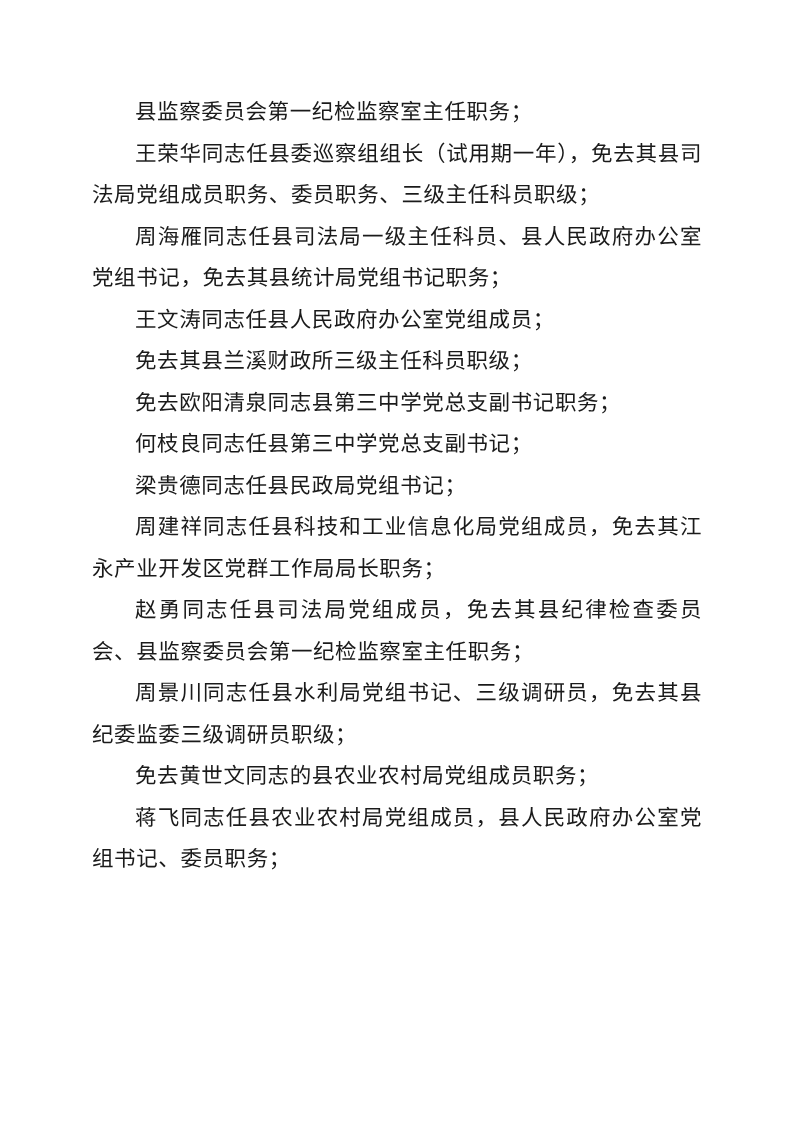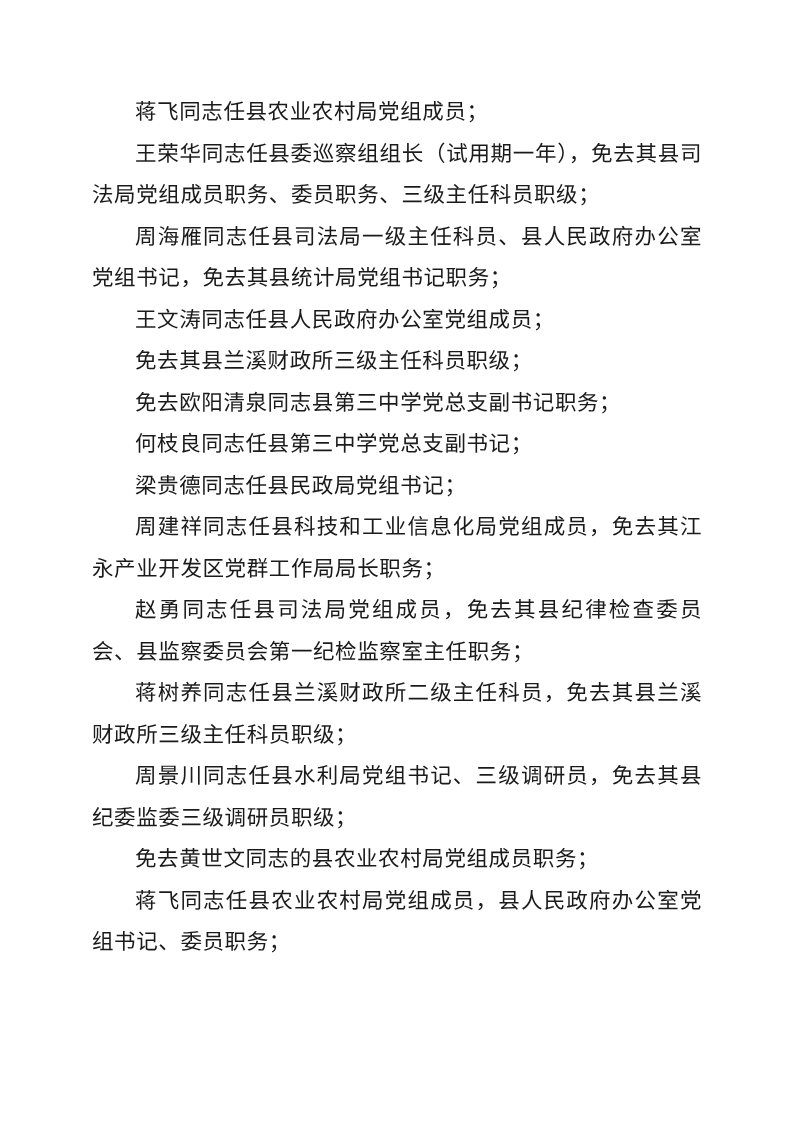--- a/index.html
+++ b/index.html
@@ -34,28 +34,27 @@
     margin: 0;
     white-space: pre-wrap;
     word-break: break-all;
   }
 </style>
 </head>
 <body>
 
 <div class="page">
   <div class="content">
-    <p class="para">蒋飞同志任县农业农村局党组成员；</p>
+    <p class="para">县监察委员会第一纪检监察室主任职务；</p>
     <p class="para">王荣华同志任县委巡察组组长（试用期一年），免去其县司法局党组成员职务、委员职务、三级主任科员职级；</p>
     <p class="para">周海雁同志任县司法局一级主任科员、县人民政府办公室党组书记，免去其县统计局党组书记职务；</p>
     <p class="para">王文涛同志任县人民政府办公室党组成员；</p>
     <p class="para">免去其县兰溪财政所三级主任科员职级；</p>
     <p class="para">免去欧阳清泉同志县第三中学党总支副书记职务；</p>
     <p class="para">何枝良同志任县第三中学党总支副书记；</p>
     <p class="para">梁贵德同志任县民政局党组书记；</p>
     <p class="para">周建祥同志任县科技和工业信息化局党组成员，免去其江永产业开发区党群工作局局长职务；</p>
     <p class="para">赵勇同志任县司法局党组成员，免去其县纪律检查委员会、县监察委员会第一纪检监察室主任职务；</p>
-    <p class="para">蒋树养同志任县兰溪财政所二级主任科员，免去其县兰溪财政所三级主任科员职级；</p>
     <p class="para">周景川同志任县水利局党组书记、三级调研员，免去其县纪委监委三级调研员职级；</p>
     <p class="para">免去黄世文同志的县农业农村局党组成员职务；</p>
     <p class="para">蒋飞同志任县农业农村局党组成员，县人民政府办公室党组书记、委员职务；</p>
   </div>
 </div>
 
 </body></html>

